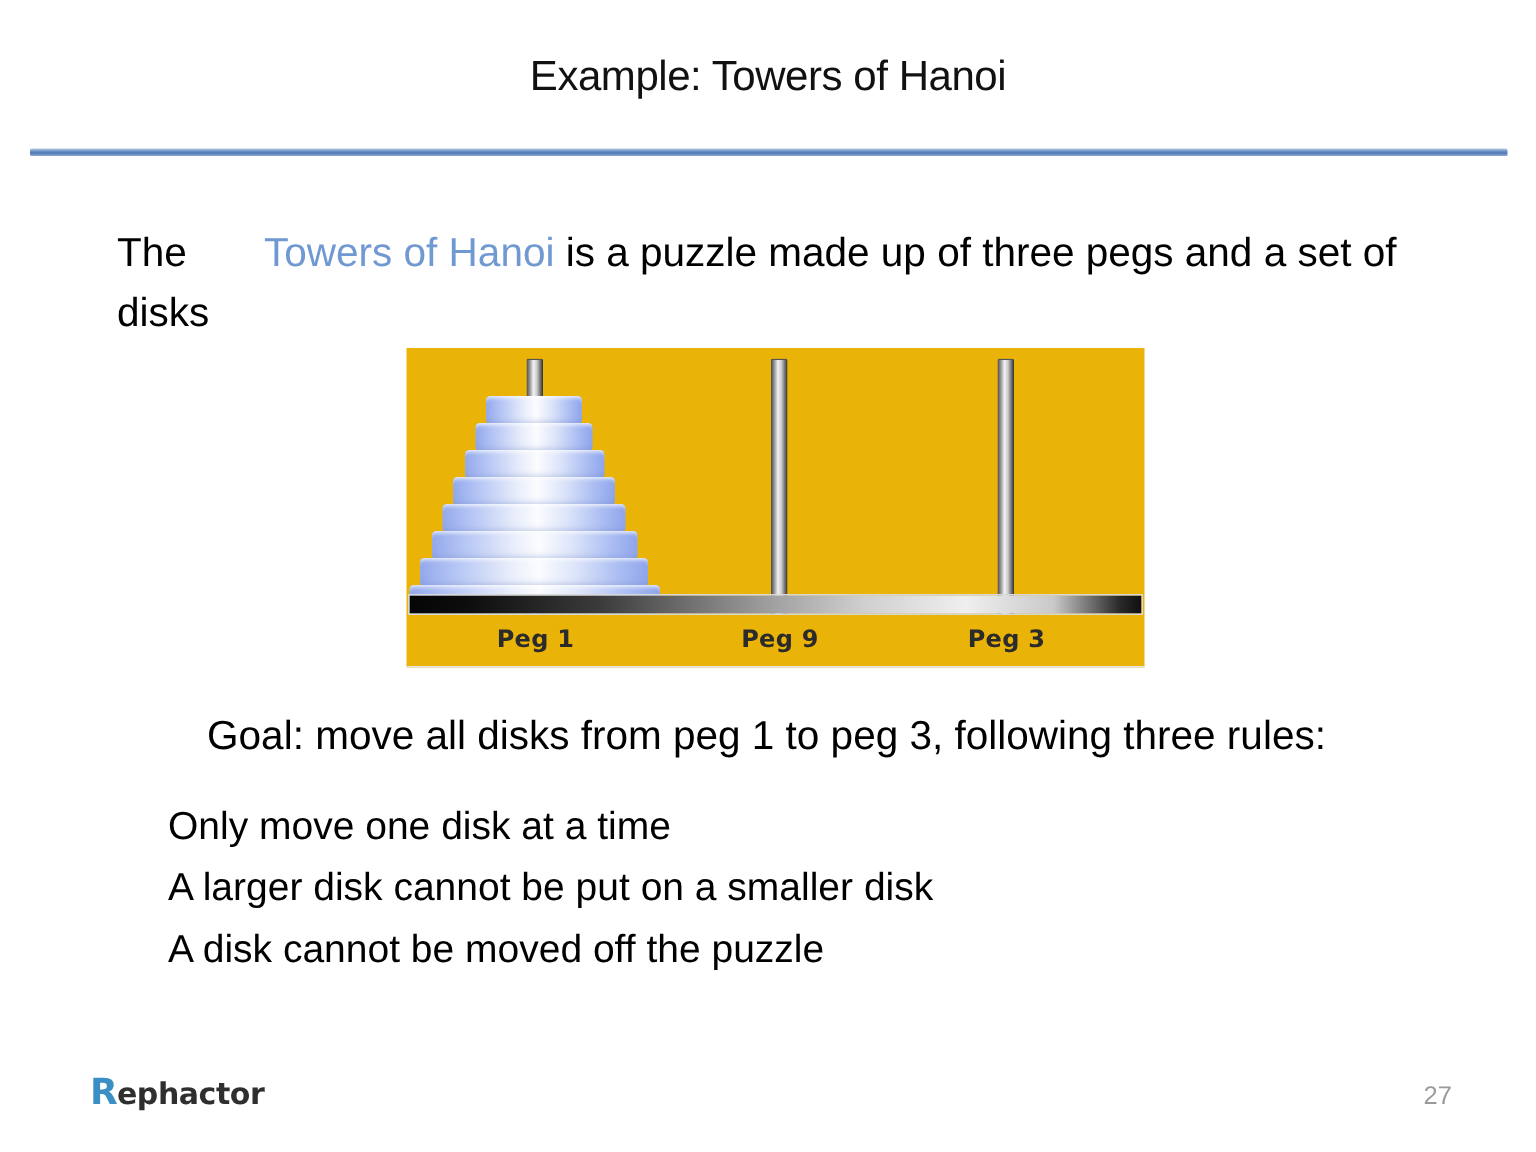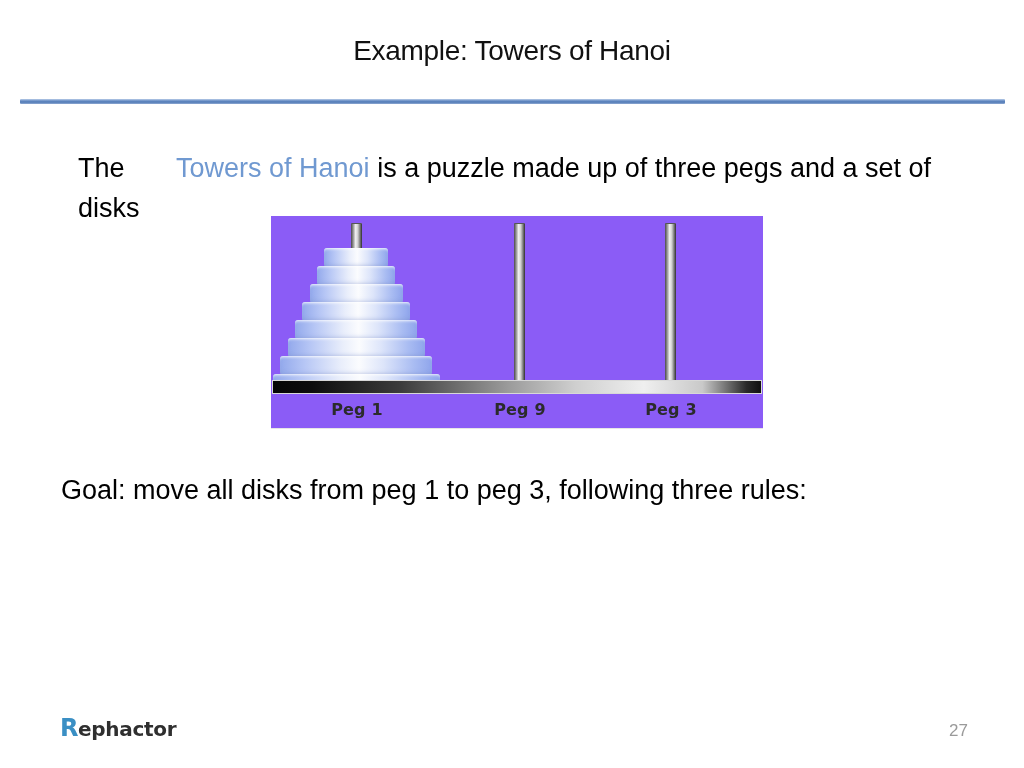--- a/index.html
+++ b/index.html
@@ -70,43 +70,44 @@
 
   .goal-line {
     position: absolute;
     top: 473px;
     left: 61px;
     width: 900px;
     font-size: 27px;
     line-height: 34px;
     color: #000000;
     white-space: nowrap;
+    text-align: center;
   }
 
   .rules {
     position: absolute;
     top: 530px;
     left: 112px;
     width: 800px;
     font-size: 26px;
     line-height: 41px;
     color: #000000;
   }
   .rule-item {
     white-space: nowrap;
   }
 
   
   .hanoi-figure {
     position: absolute;
-    top: 216px;
+    top: 232px;
     left: 271px;
     width: 492px;
     height: 212px;
-    background: #8b5cf6;
+    background: #eab308;
     border-bottom: 1px solid #e6e6e6;
   }
 
   .peg {
     position: absolute;
     width: 11px;
     border-radius: 1px 1px 0 0;
     background: linear-gradient(to right,
       #4a4a4a 0%,
       #8d8d8d 18%,
@@ -259,20 +260,25 @@
 
     <div class="peg-labels">
       <div class="peg-label peg-label-1">Peg 1</div>
       <div class="peg-label peg-label-2">Peg 9</div>
       <div class="peg-label peg-label-3">Peg 3</div>
     </div>
   </div>
 
   <div class="goal-line">Goal: move all disks from peg 1 to peg 3, following three rules:</div>
 
+  <div class="rules">
+    <div class="rule-item">Only move one disk at a time</div>
+    <div class="rule-item">A larger disk cannot be put on a smaller disk</div>
+    <div class="rule-item">A disk cannot be moved off the puzzle</div>
+  </div>
 
   <div class="logo">
     <span class="logo-r">R</span><span class="logo-rest">ephactor</span>
   </div>
 
   <div class="page-number">27</div>
 
 </div>
 
 </body></html>

